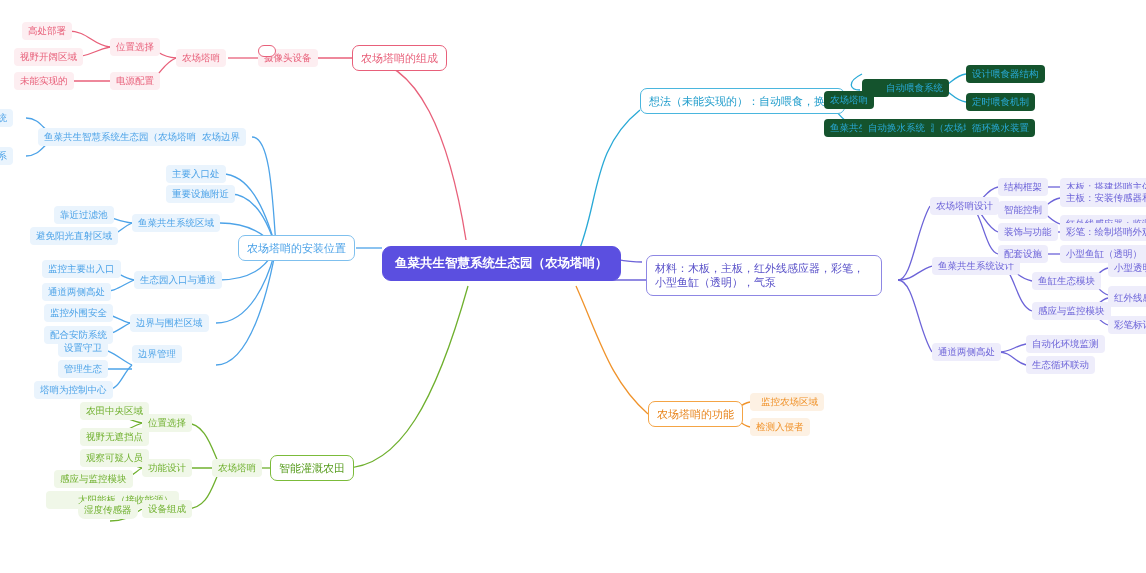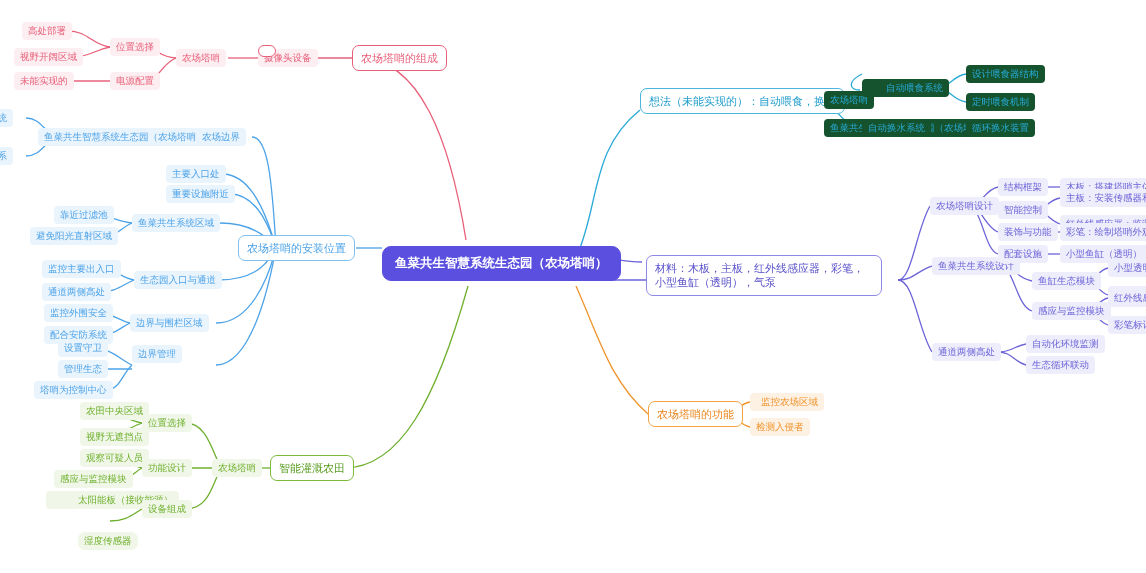--- a/index.html
+++ b/index.html
@@ -175,21 +175,21 @@
 
 <div class="node leaf c-green" style="left:80px;top:402px;">农田中央区域</div>
 <div class="node leaf c-green" style="left:80px;top:428px;">视野无遮挡点</div>
 <div class="node leaf c-green" style="left:142px;top:414px;">位置选择</div>
 
 <div class="node leaf c-green" style="left:80px;top:449px;">观察可疑人员</div>
 <div class="node leaf c-green" style="left:54px;top:470px;">感应与监控模块</div>
 <div class="node leaf c-green" style="left:142px;top:459px;">功能设计</div>
 
 <div class="node leaf c-green" style="left:46px;top:491px;padding-left:32px;">太阳能板（接收能源）</div>
-<div class="node leaf c-green" style="left:78px;top:532px;border-radius:7px;">湿度传感器</div>
+<div class="node leaf c-green" style="left:78px;top:501px;border-radius:7px;">湿度传感器</div>
 <div class="node leaf c-green" style="left:142px;top:500px;">设备组成</div>
 
 <div class="node leaf c-green" style="left:212px;top:459px;">农场塔哨</div>
 <div class="node boxed b-green" style="left:270px;top:455px;">智能灌溉农田</div>
 
 <div class="node boxed b-cyan" style="left:640px;top:88px;">想法（未能实现的）：自动喂食，换水</div>
 <div class="node leaf c-cyan" style="left:824px;top:91px;">农场塔哨</div>
 <div class="node leaf c-cyan" style="left:824px;top:119px;">鱼菜共生智慧系统生态园（农场塔哨）</div>
 <div class="node leaf c-cyan" style="left:862px;top:79px;padding-left:24px;">自动喂食系统</div>
 <div class="node leaf c-cyan" style="left:862px;top:119px;">自动换水系统</div>

